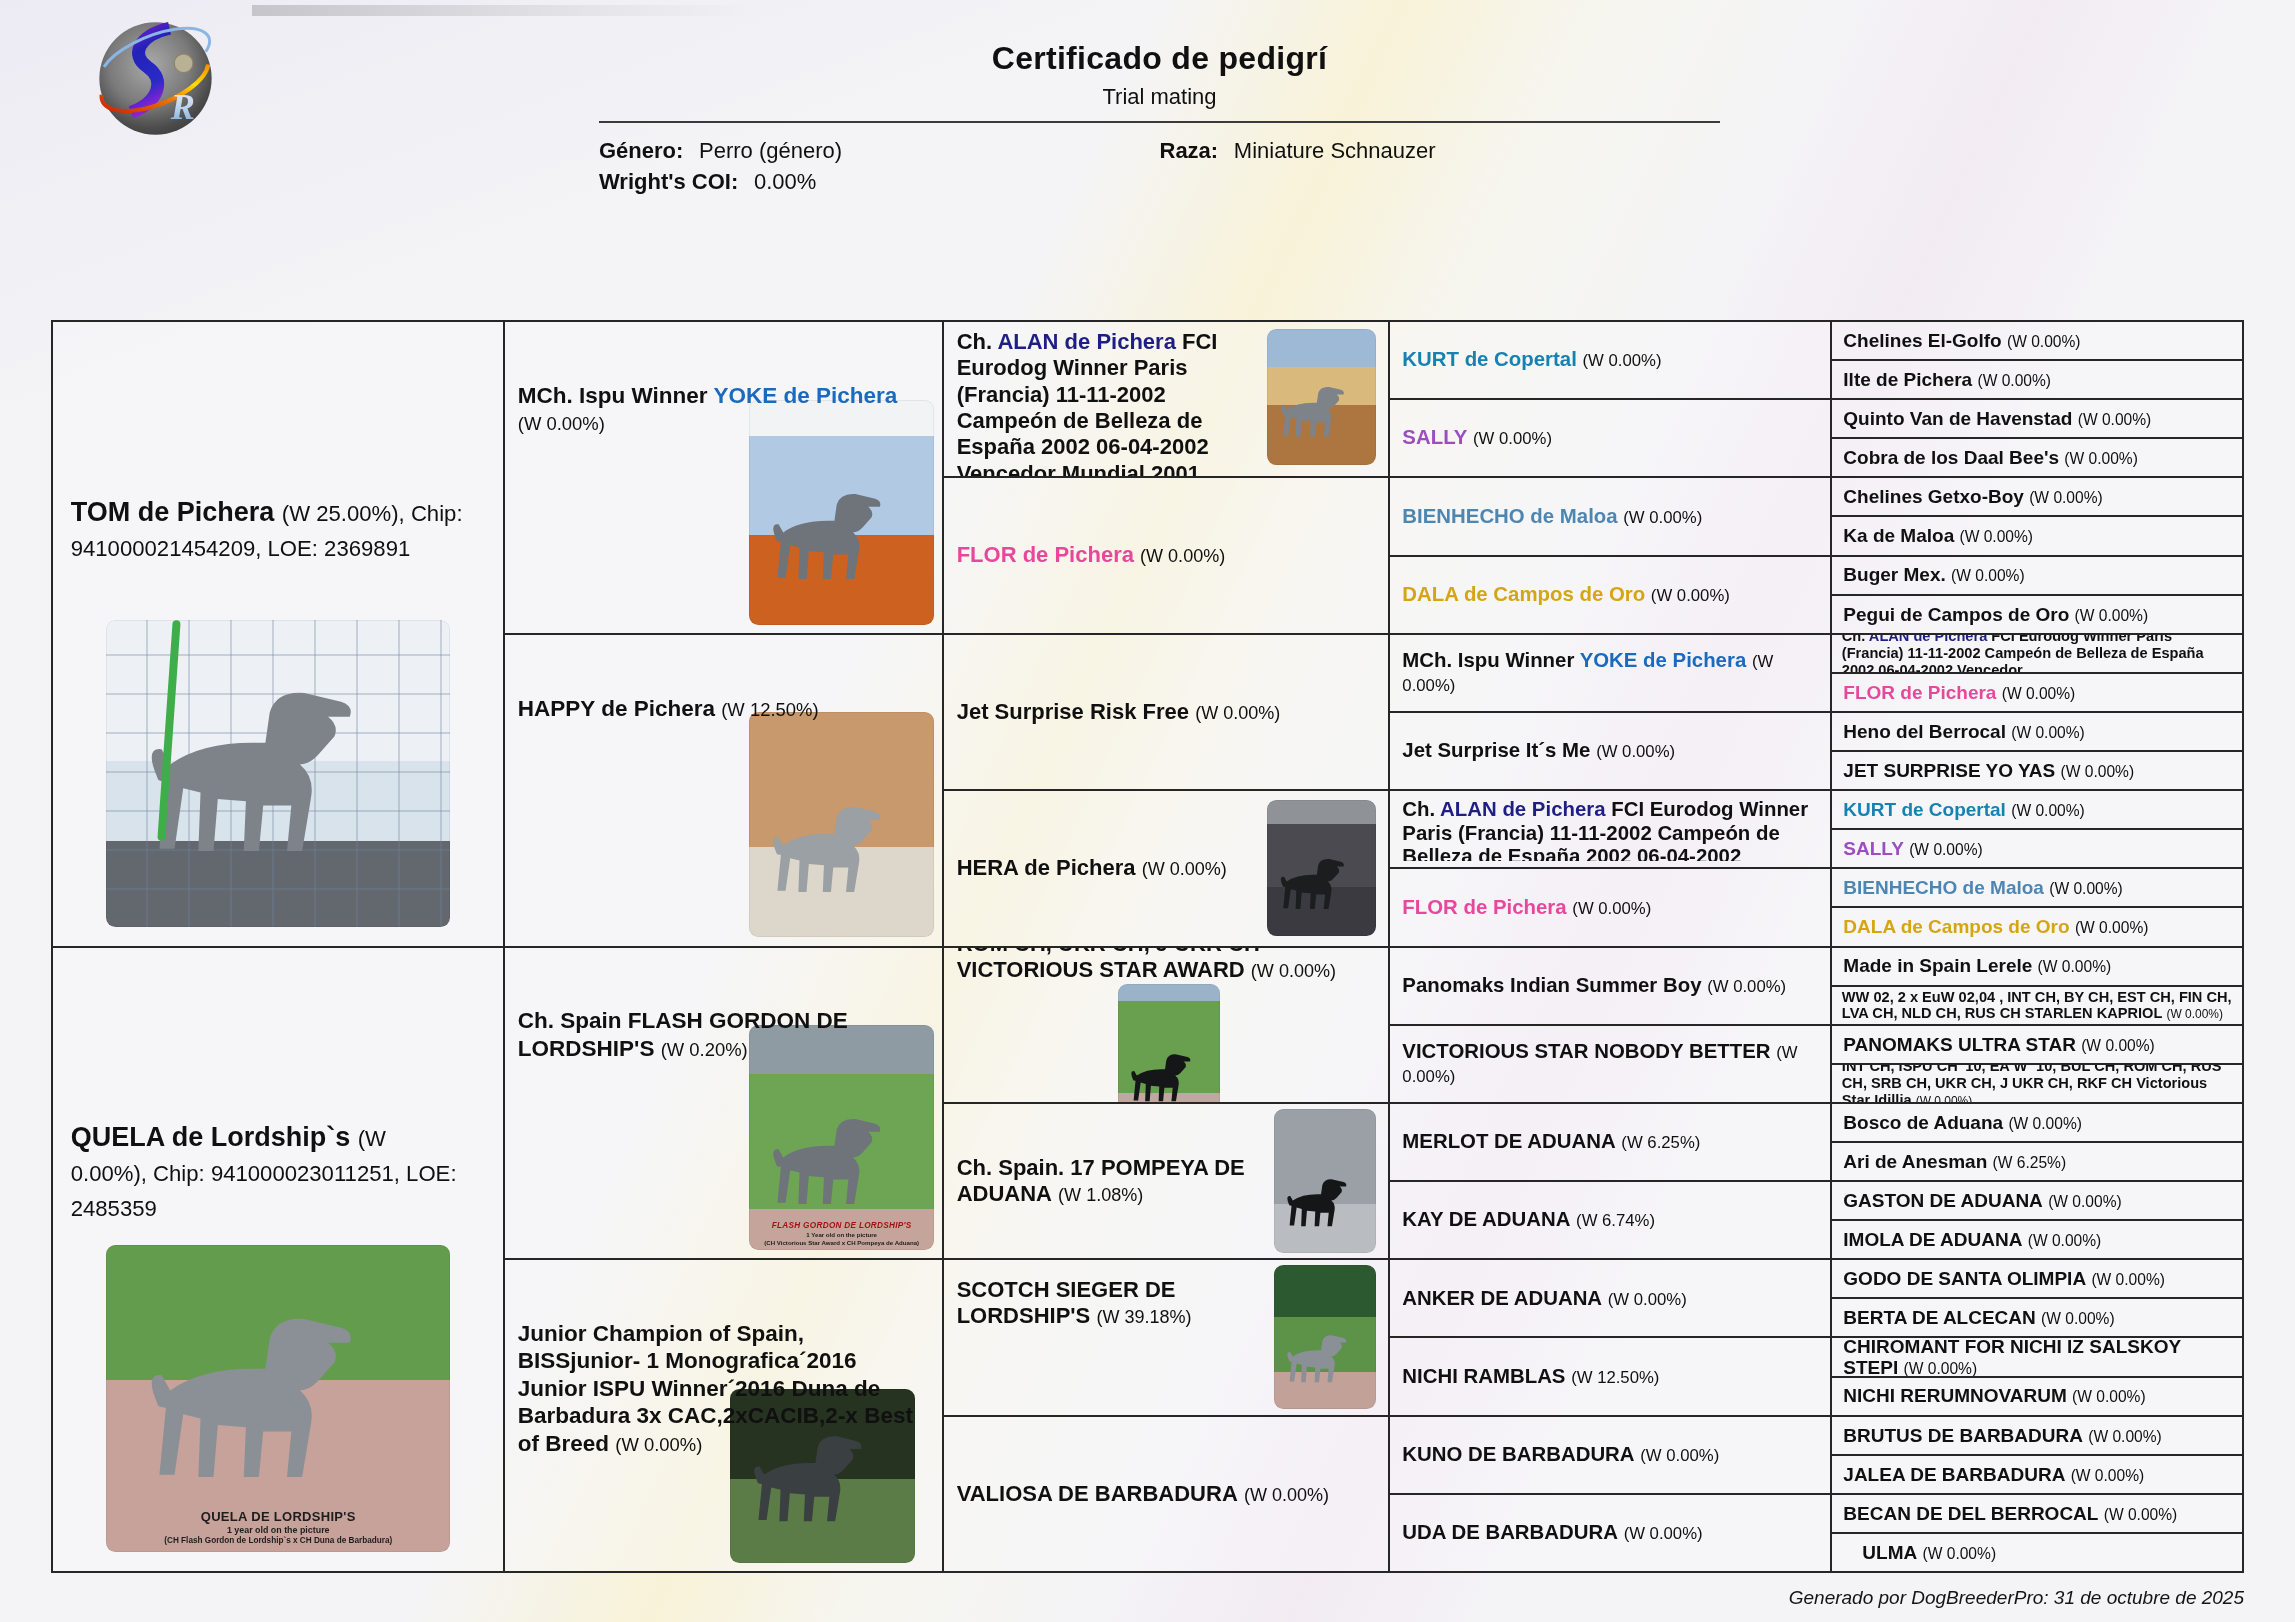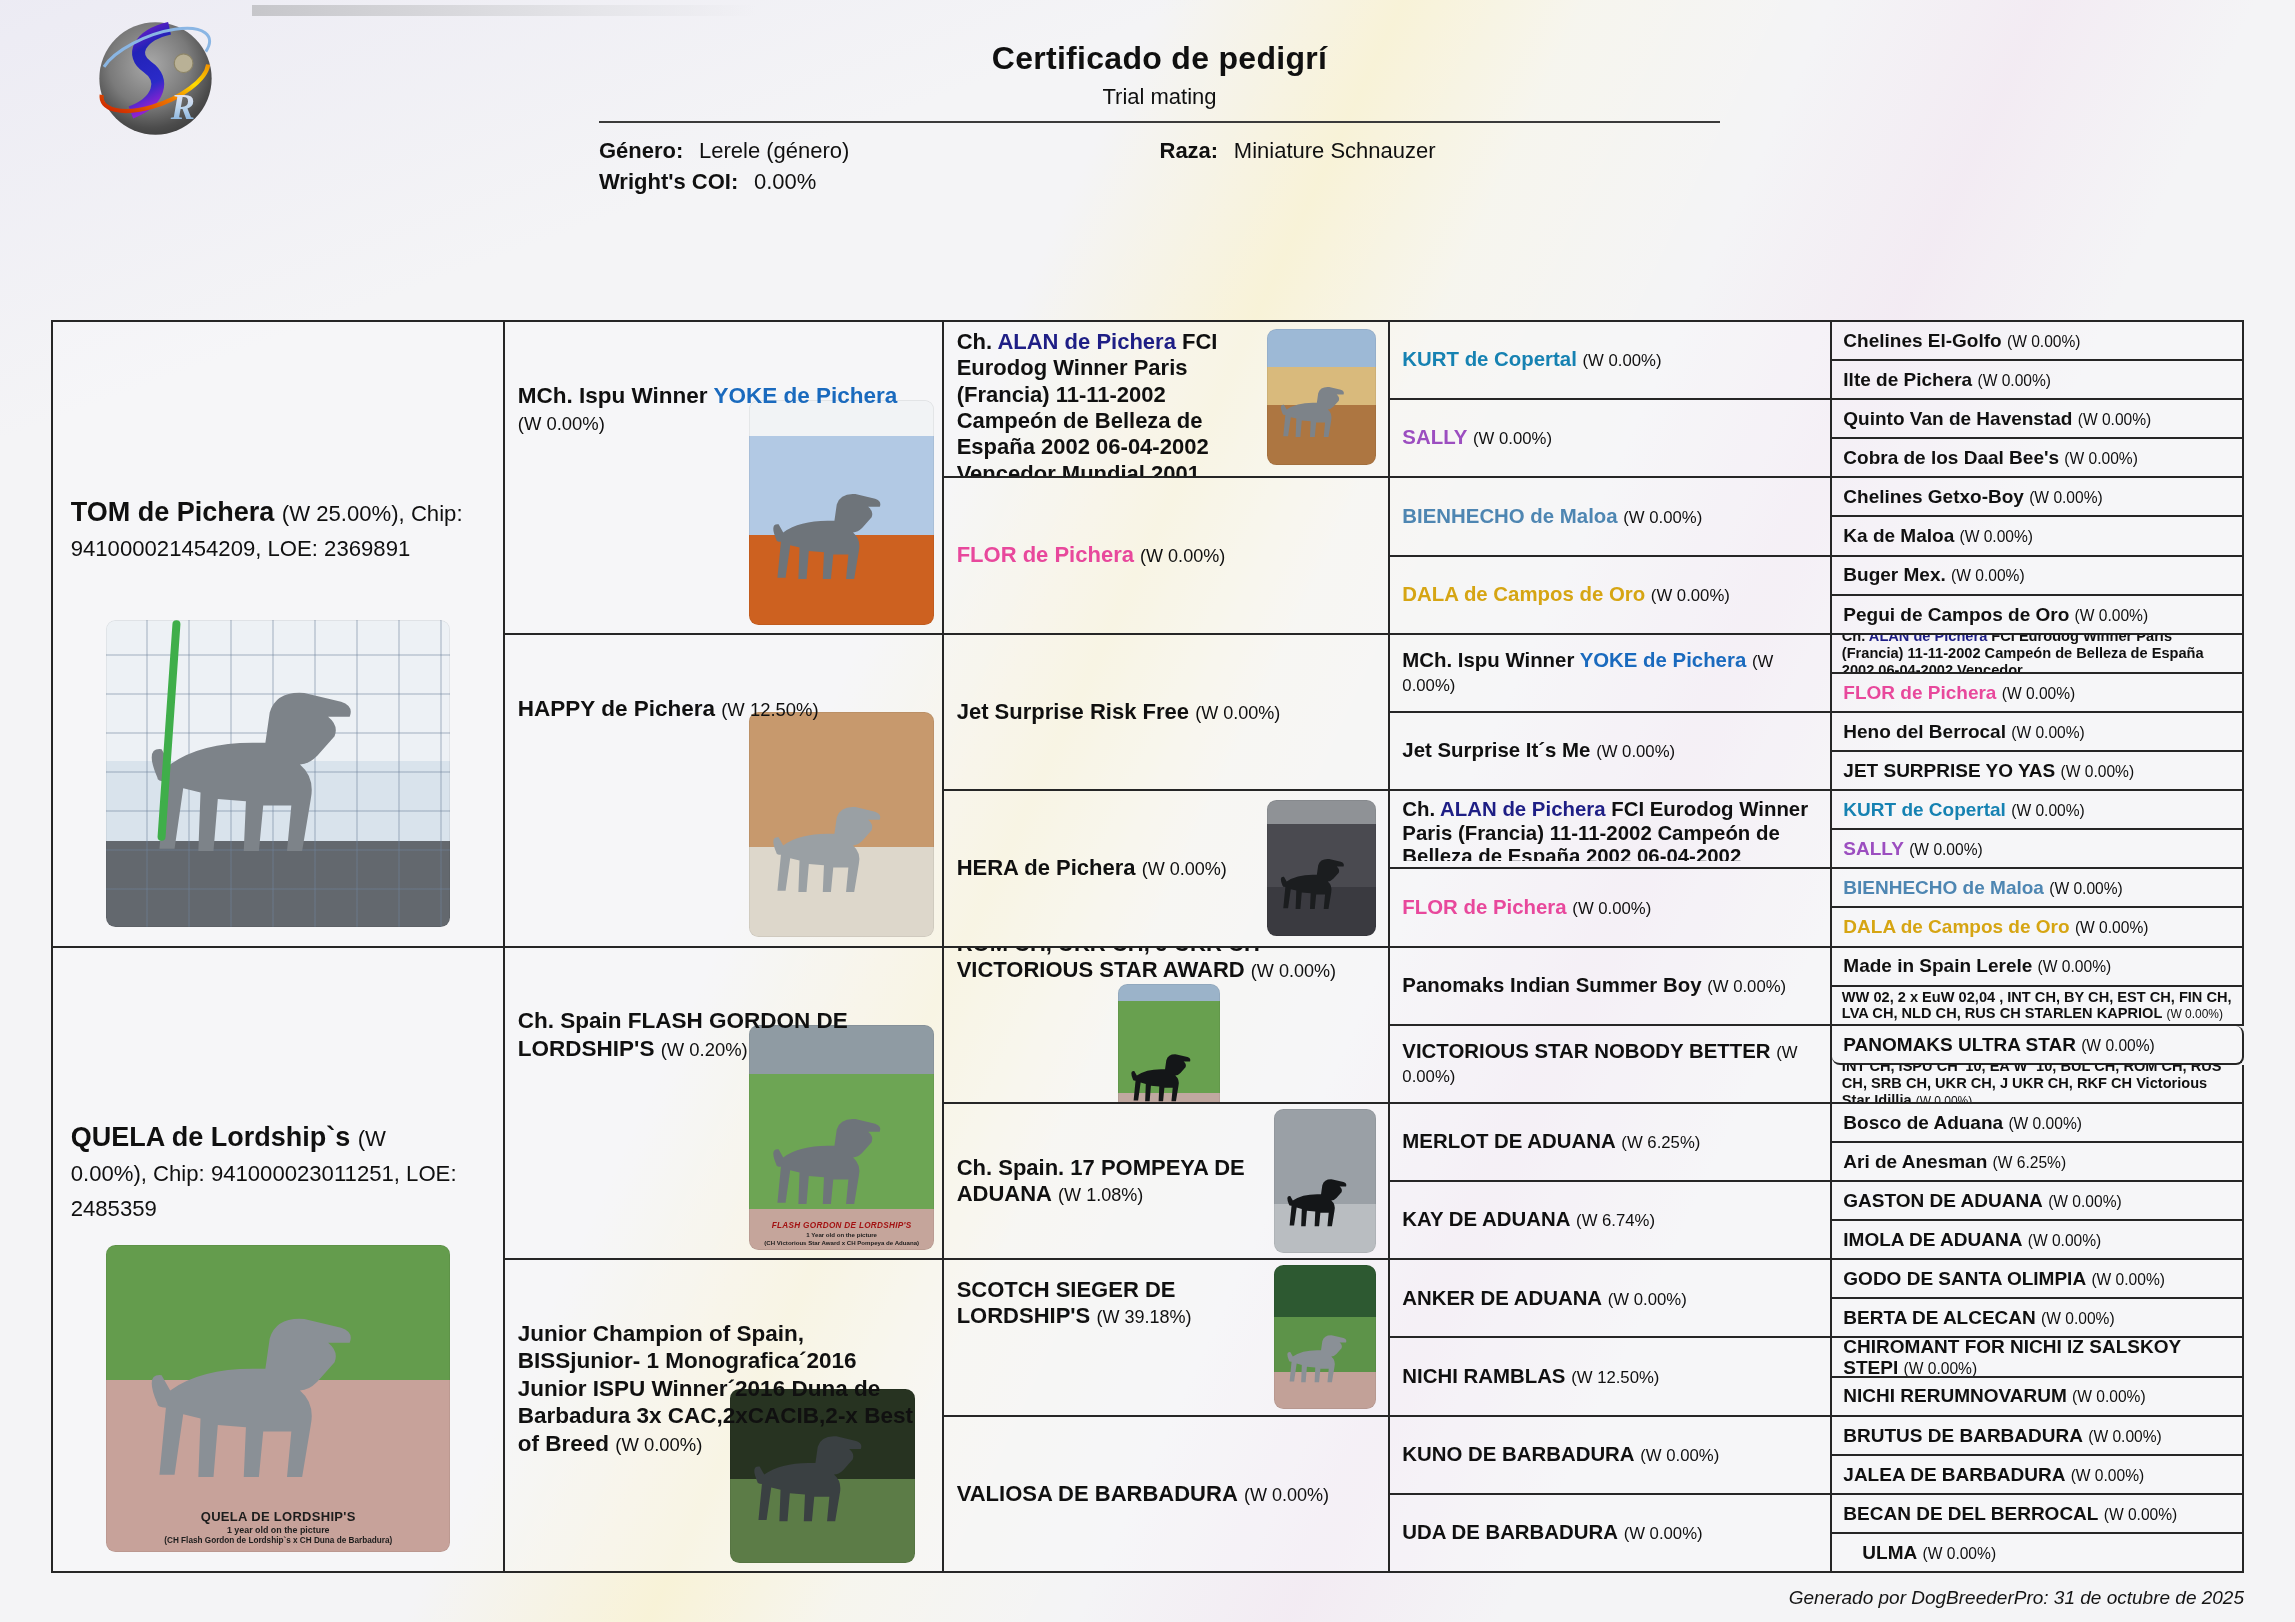--- a/index.html
+++ b/index.html
@@ -140,21 +140,21 @@
 </svg>
 
 <div class="hdr">
   <div class="title">Certificado de pedigrí</div>
   <div class="subtitle">Trial mating</div>
   <div class="rule"></div>
   <div class="fields">
     <div class="fcol">
       <div>
         <span class="flabel">Género:</span>
-        <span>Lerele (género)</span>
+        <span>Perro (género)</span>
       </div>
       <div>
         <span class="flabel">Wright's COI:</span>
         <span>0.00%</span>
       </div>
     </div>
     <div class="fcol">
       <div>
         <span class="flabel">Raza:</span>
         <span>Miniature Schnauzer</span>
@@ -366,21 +366,21 @@
     </div>
     <div class="cell gen5" style="grid-area: 16 / 5 / span 1;">
       <div class="txt"><span class="nm link" style="color: rgb(214, 165, 19);">DALA de Campos de Oro</span> <span class="w">(W 0.00%)</span></div>
     </div>
     <div class="cell gen5" style="grid-area: 17 / 5 / span 1;">
       <div class="txt"><span class="nm">Made in Spain Lerele</span> <span class="w">(W 0.00%)</span></div>
     </div>
     <div class="cell gen5 small" style="grid-area: 18 / 5 / span 1;">
       <div class="txt"><span class="nm">WW 02, 2 x EuW 02,04 , INT CH, BY CH, EST CH, FIN CH, LVA CH, NLD CH, RUS CH  STARLEN KAPRIOL</span> <span class="w">(W 0.00%)</span></div>
     </div>
-    <div class="cell gen5" style="grid-area: 19 / 5 / span 1; border-radius: 8px;">
+    <div class="cell gen5" style="grid-area: 19 / 5 / span 1;">
       <div class="txt"><span class="nm">PANOMAKS ULTRA STAR</span> <span class="w">(W 0.00%)</span></div>
     </div>
     <div class="cell gen5 small" style="grid-area: 20 / 5 / span 1;">
       <div class="txt"><span class="nm">INT CH, ISPU CH '10, EA W `10, BUL CH, ROM CH, RUS CH, SRB CH, UKR CH, J UKR CH, RKF CH  Victorious Star Idillia</span> <span class="w">(W 0.00%)</span></div>
     </div>
     <div class="cell gen5" style="grid-area: 21 / 5 / span 1;">
       <div class="txt"><span class="nm">Bosco de Aduana</span> <span class="w">(W 0.00%)</span></div>
     </div>
     <div class="cell gen5" style="grid-area: 22 / 5 / span 1;">
       <div class="txt"><span class="nm">Ari de Anesman</span> <span class="w">(W 6.25%)</span></div>

